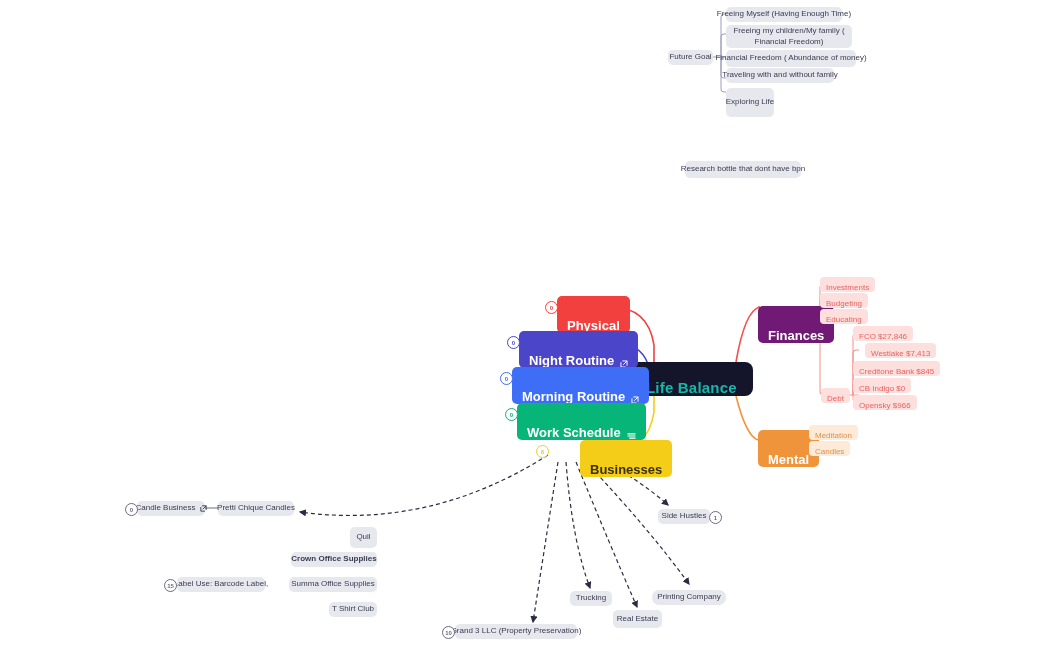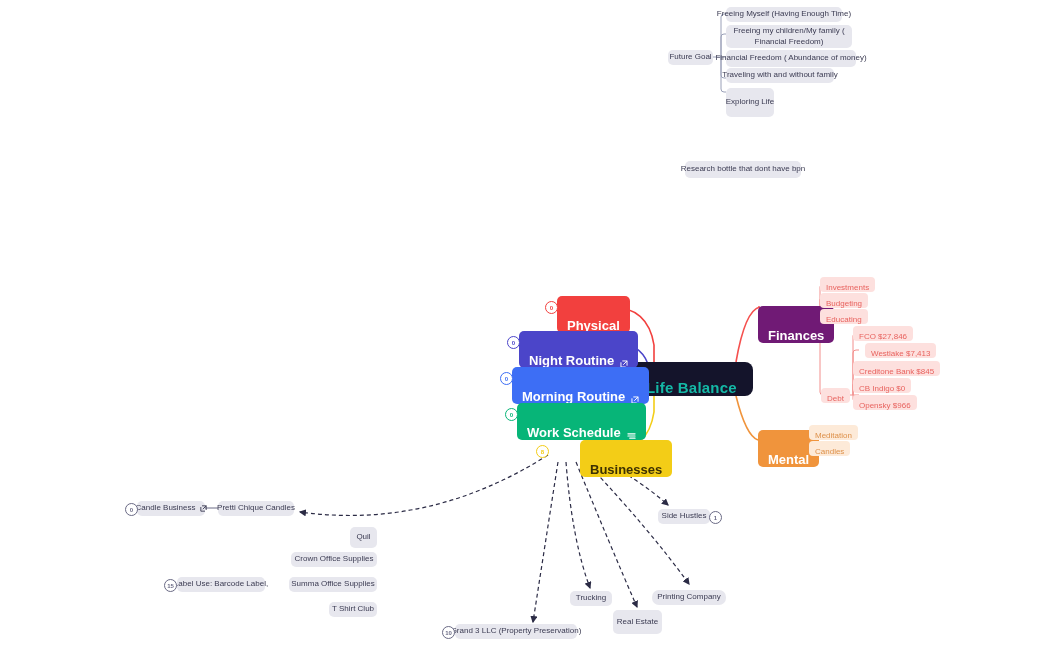--- a/index.html
+++ b/index.html
@@ -279,21 +279,21 @@
   </div>
 
   <div class="node grey" style="left:218px;top:501px;width:76px;height:15px;">
     <span>Pretti Chique Candles</span>
   </div>
 
   <div class="node grey" style="left:350px;top:527px;width:27px;height:21px;">
     <span>Quil</span>
   </div>
 
-  <div class="node grey" style="left:291px;top:552px;width:86px;height:15px;">
+  <div class="node grey" style="left:291px;top:552px;width:86px;height:15px;font-weight:bold;">
     <span>Crown Office Supplies</span>
   </div>
 
   <div class="node grey" style="left:289px;top:577px;width:88px;height:15px;">
     <span>Summa Office Supplies</span>
   </div>
 
   <div class="node grey" style="left:329px;top:602px;width:48px;height:15px;">
     <span>T Shirt Club</span>
   </div>
@@ -309,21 +309,21 @@
     <span>Grand 3 LLC (Property Preservation)</span>
   </div>
   <div class="badge b-grey" style="left:442px;top:626px;">
     <span>10</span>
   </div>
 
   <div class="node grey" style="left:570px;top:591px;width:42px;height:15px;">
     <span>Trucking</span>
   </div>
 
-  <div class="node grey" style="left:613px;top:610px;width:49px;height:24px;">
+  <div class="node grey" style="left:613px;top:610px;width:49px;height:18px;">
     <span>Real Estate</span>
   </div>
 
   <div class="node grey" style="left:652px;top:590px;width:74px;height:15px;border-radius:7px;">
     <span>Printing Company</span>
   </div>
 
   <div class="node grey" style="left:658px;top:509px;width:52px;height:15px;">
     <span>Side Hustles</span>
   </div>

